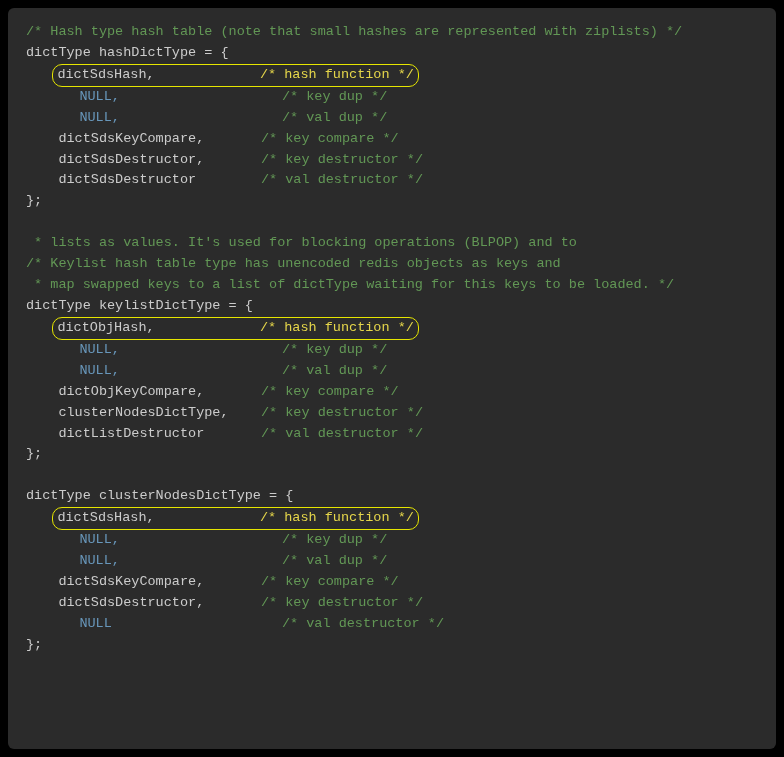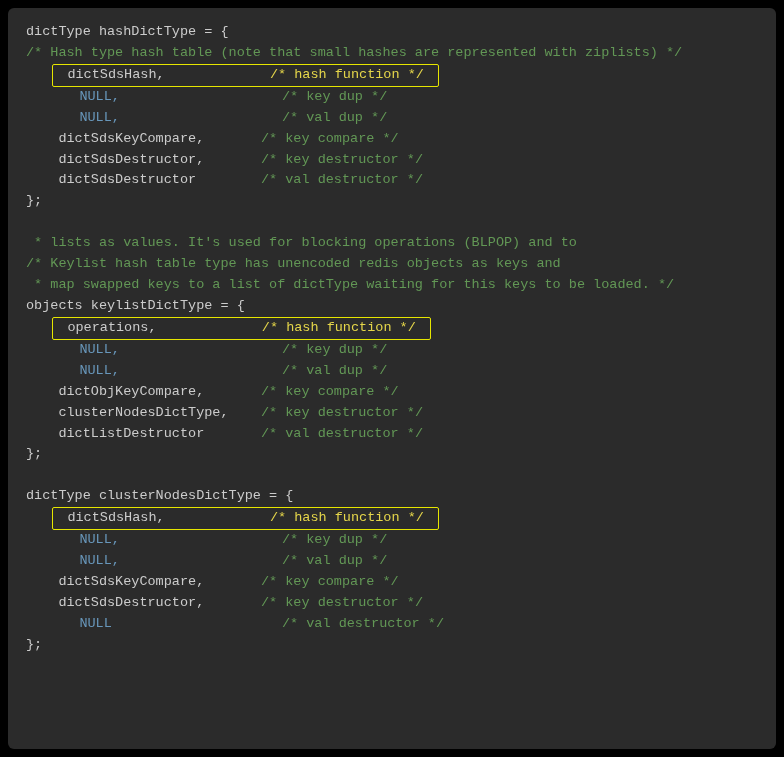--- a/index.html
+++ b/index.html
@@ -17,45 +17,45 @@
     width: 768px;
     min-height: 741px;
   }
   .line { white-space: pre; color: #cccccc; }
   .comment { color: #629755; }
   .null-kw { color: #6897bb; margin-left: 21px; }
   .token { color: #cccccc; }
   .highlight-row {
     display: inline-block;
     border: 1.5px solid #e6e600;
-    border-radius: 2px;
-    padding: 0 14px;
+    border-radius: 10px;
+    padding: 0 4px;
     margin-left: -6px;
   }
   .highlight-row .comment { color: #e6d74a; }
 </style>
 </head>
 <body>
 
 <div class="code-container" id="code-root">
+    <div class="line"><span class="comment">/* Hash type hash table (note that small hashes are represented with ziplists) */</span></div>
     <div class="line"><span class="token">dictType hashDictType = {</span></div>
-    <div class="line"><span class="comment">/* Hash type hash table (note that small hashes are represented with ziplists) */</span></div>
     <div class="line">    <span class="highlight-row"><span class="token">dictSdsHash,</span>             <span class="comment">/* hash function */</span></span></div>
     <div class="line">    <span class="null-kw">NULL,</span>                    <span class="comment">/* key dup */</span></div>
     <div class="line">    <span class="null-kw">NULL,</span>                    <span class="comment">/* val dup */</span></div>
     <div class="line">    <span class="token">dictSdsKeyCompare,</span>       <span class="comment">/* key compare */</span></div>
     <div class="line">    <span class="token">dictSdsDestructor,</span>       <span class="comment">/* key destructor */</span></div>
     <div class="line">    <span class="token">dictSdsDestructor</span>        <span class="comment">/* val destructor */</span></div>
     <div class="line"><span class="token">};</span></div>
     <div class="line">&nbsp;</div>
     <div class="line"><span class="comment"> * lists as values. It's used for blocking operations (BLPOP) and to</span></div>
     <div class="line"><span class="comment">/* Keylist hash table type has unencoded redis objects as keys and</span></div>
     <div class="line"><span class="comment"> * map swapped keys to a list of dictType waiting for this keys to be loaded. */</span></div>
-    <div class="line"><span class="token">objects keylistDictType = {</span></div>
-    <div class="line">    <span class="highlight-row"><span class="token">operations,</span>             <span class="comment">/* hash function */</span></span></div>
+    <div class="line"><span class="token">dictType keylistDictType = {</span></div>
+    <div class="line">    <span class="highlight-row"><span class="token">dictObjHash,</span>             <span class="comment">/* hash function */</span></span></div>
     <div class="line">    <span class="null-kw">NULL,</span>                    <span class="comment">/* key dup */</span></div>
     <div class="line">    <span class="null-kw">NULL,</span>                    <span class="comment">/* val dup */</span></div>
     <div class="line">    <span class="token">dictObjKeyCompare,</span>       <span class="comment">/* key compare */</span></div>
     <div class="line">    <span class="token">clusterNodesDictType,</span>    <span class="comment">/* key destructor */</span></div>
     <div class="line">    <span class="token">dictListDestructor</span>       <span class="comment">/* val destructor */</span></div>
     <div class="line"><span class="token">};</span></div>
     <div class="line">&nbsp;</div>
     <div class="line"><span class="token">dictType clusterNodesDictType = {</span></div>
     <div class="line">    <span class="highlight-row"><span class="token">dictSdsHash,</span>             <span class="comment">/* hash function */</span></span></div>
     <div class="line">    <span class="null-kw">NULL,</span>                    <span class="comment">/* key dup */</span></div>

